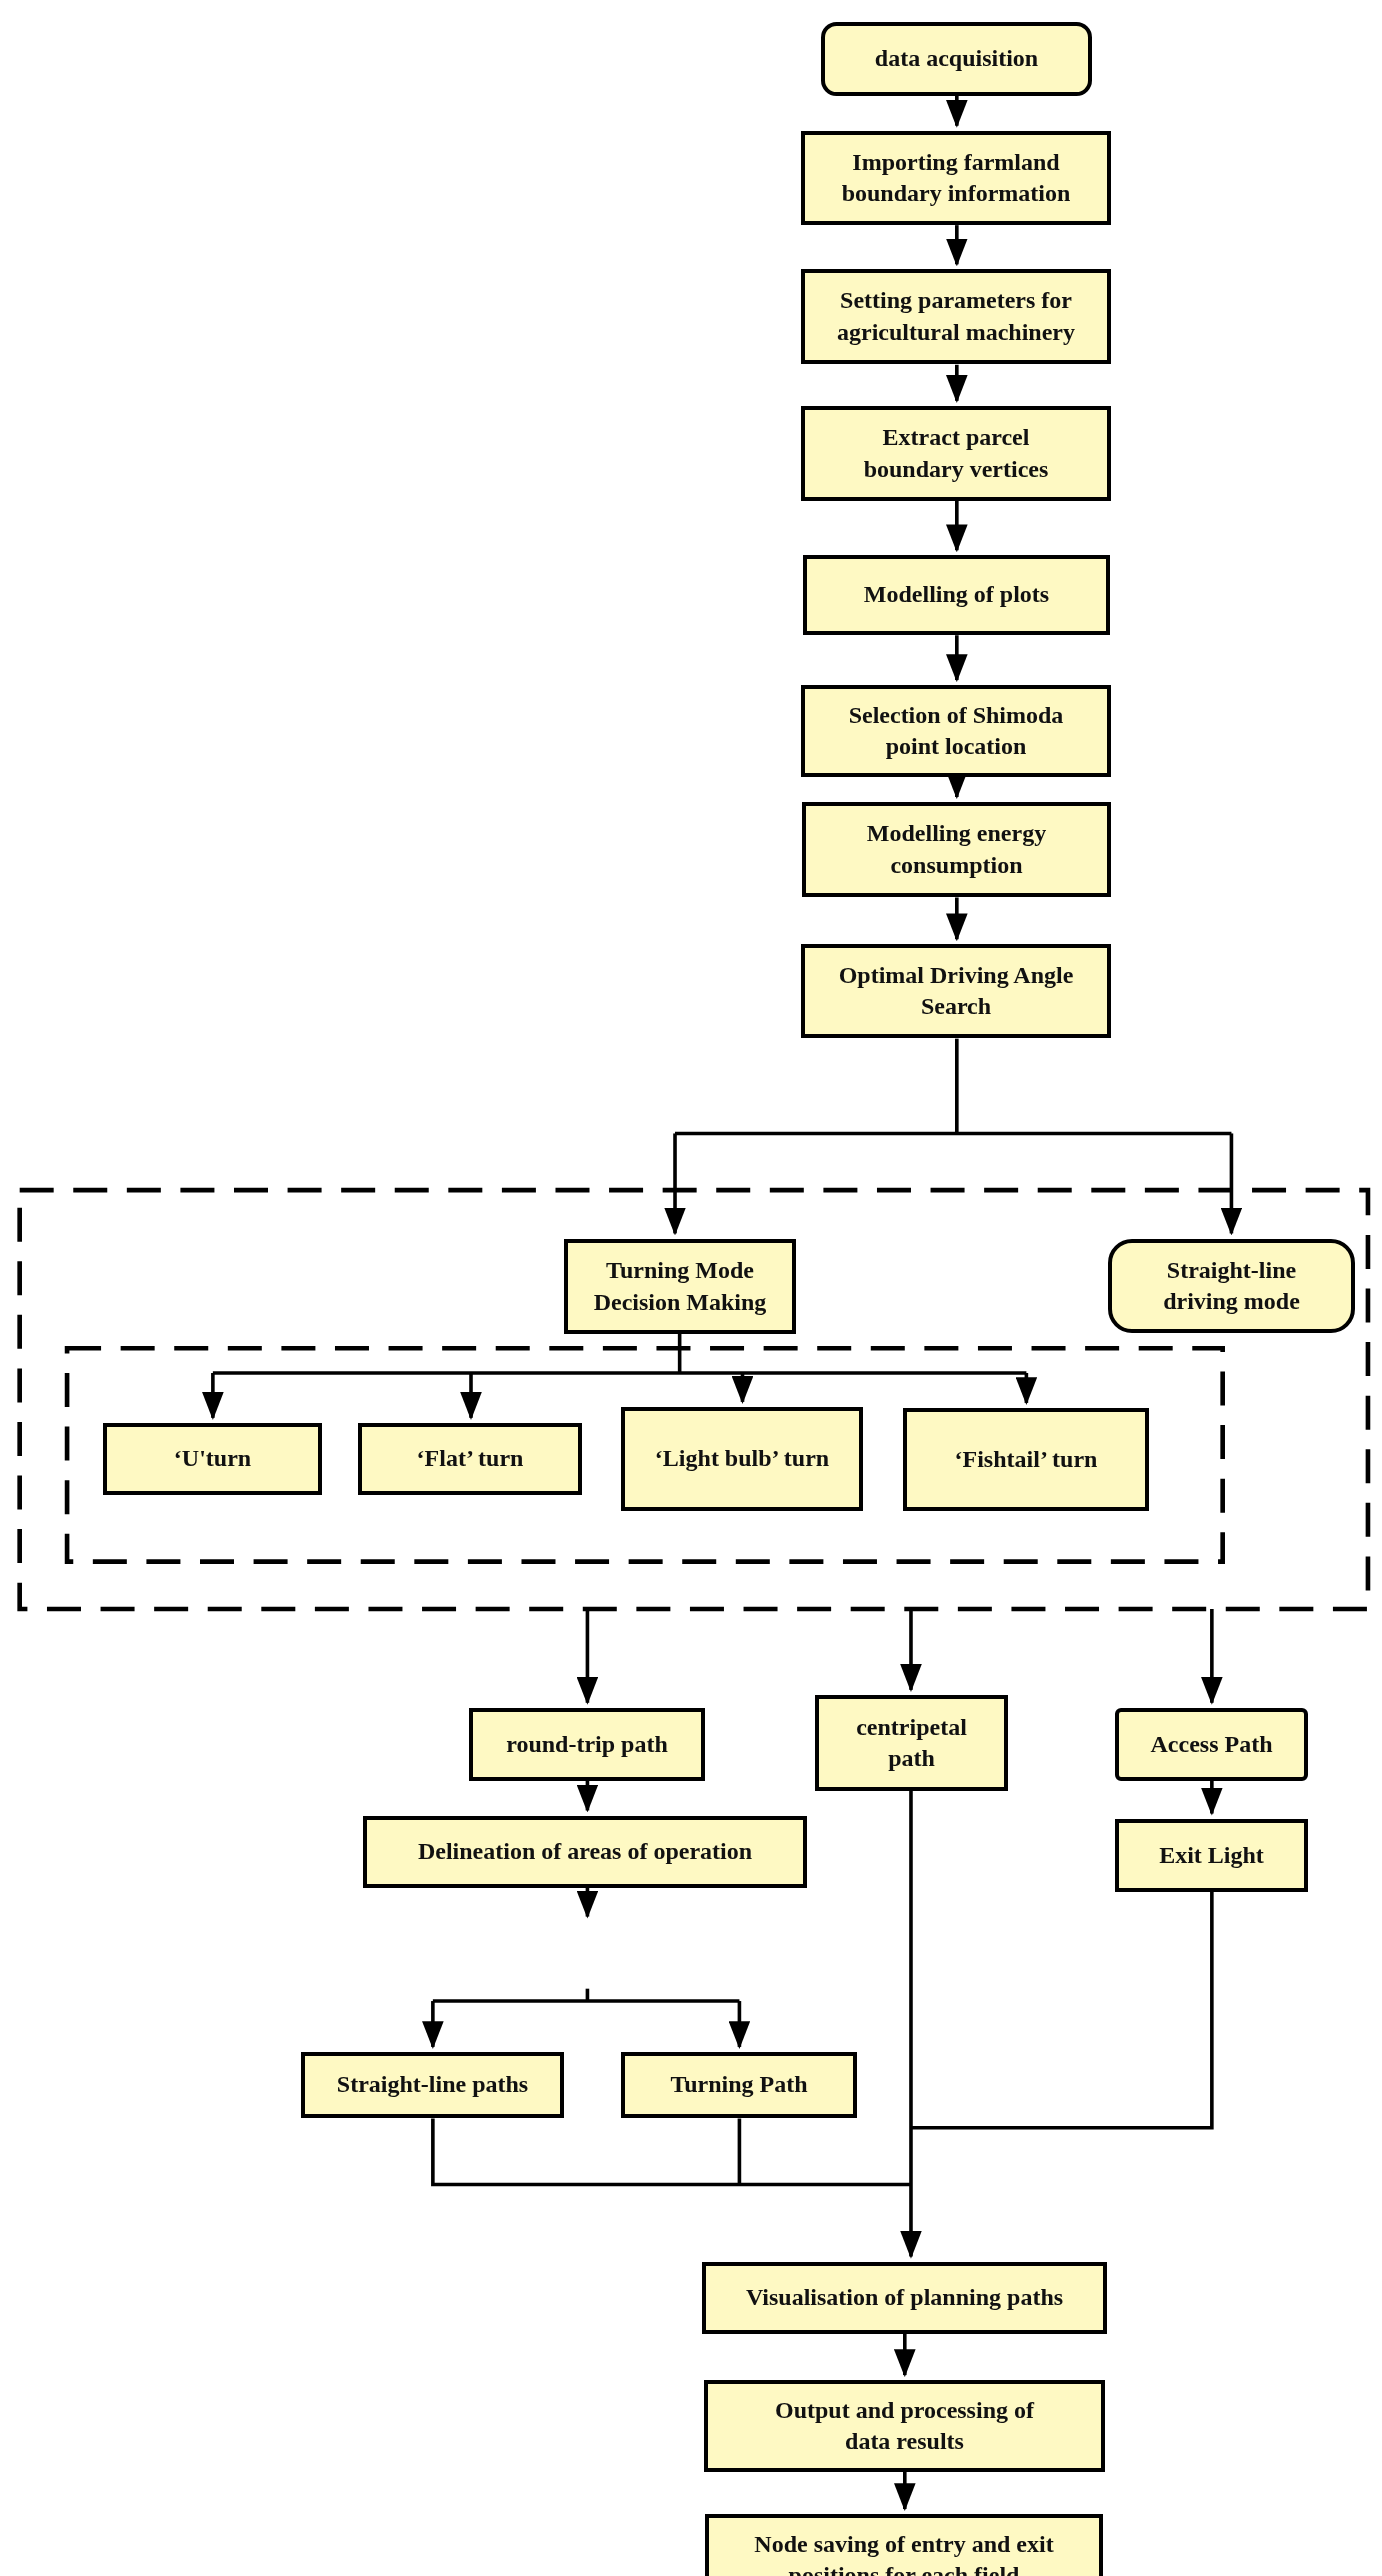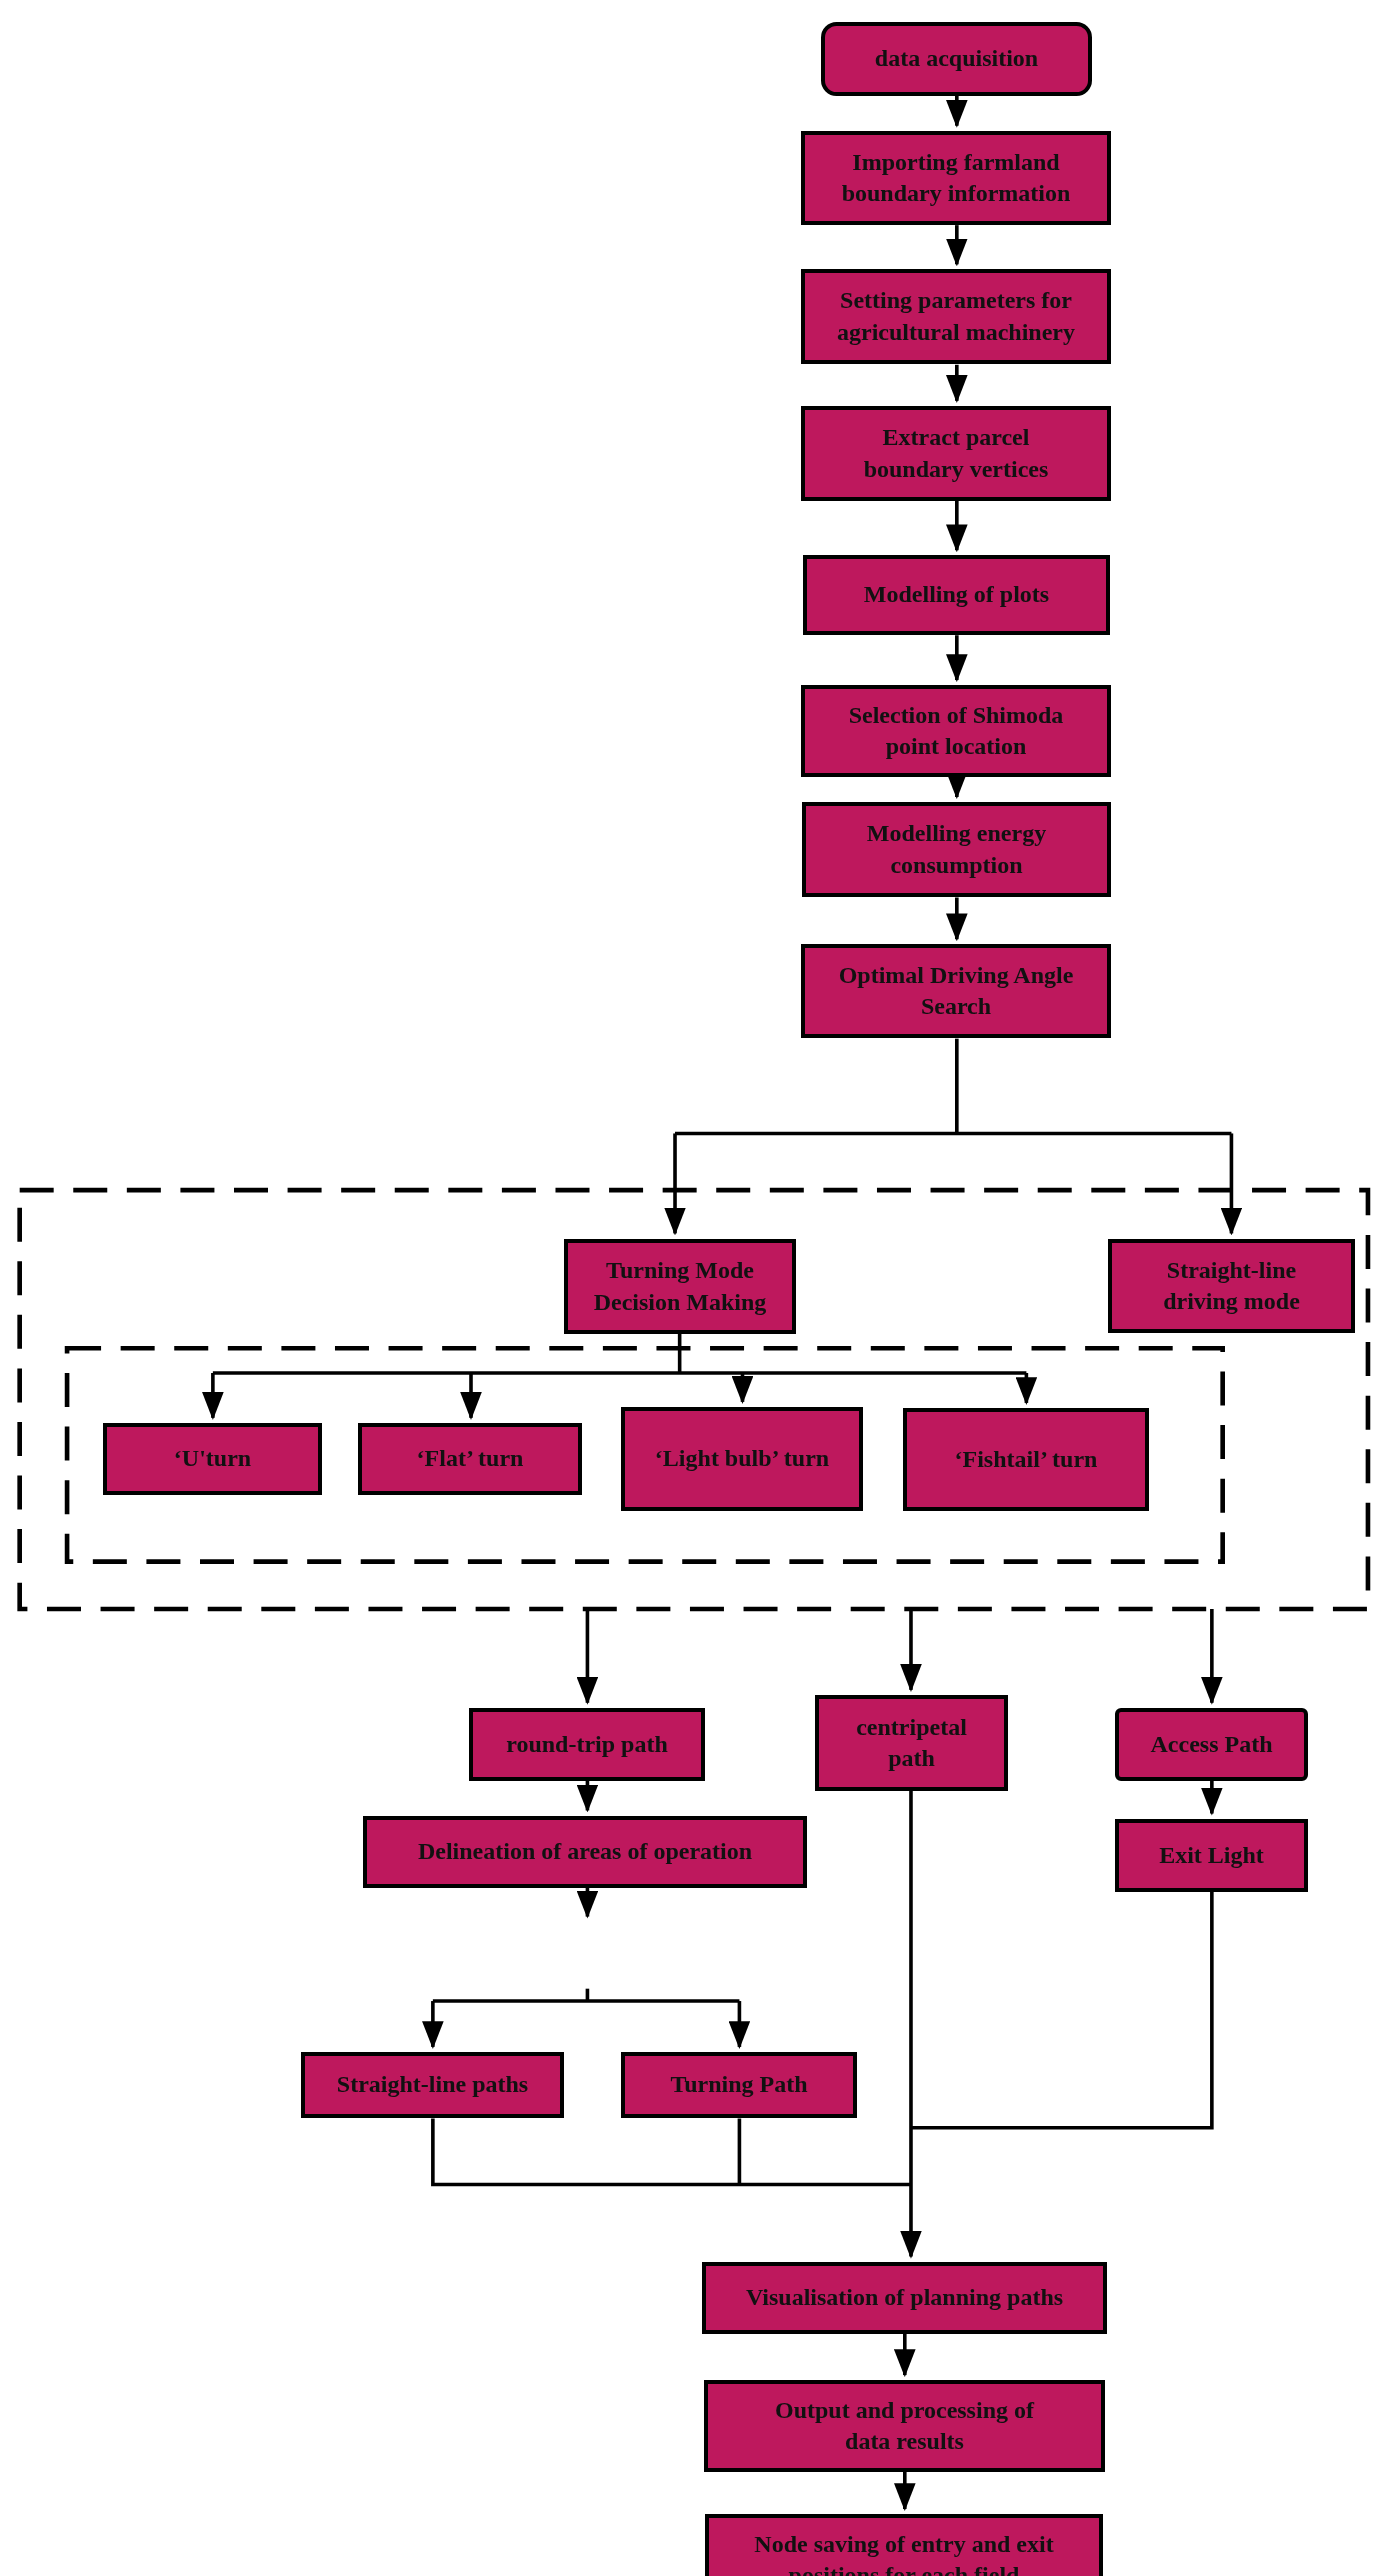--- a/index.html
+++ b/index.html
@@ -8,21 +8,21 @@
     width: 1383px;
     height: 2762px;
     background: #ffffff;
     font-family: "Liberation Serif", "DejaVu Serif", serif;
   }
   #wires { position: absolute; left: 0; top: 0; width: 1383px; height: 2762px; }
   .node {
     position: absolute;
     box-sizing: border-box;
     border: 4.6px solid #000000;
-    background: #be185d;
+    background: #fef9c3;
     display: flex;
     align-items: center;
     justify-content: center;
     text-align: center;
     font-weight: bold;
     font-size: 24px;
     line-height: 1.3;
     color: #111111;
     padding: 0 6.2px;
   }
@@ -34,21 +34,21 @@
   #n-importing        { left: 801px; top: 131px;  width: 310px; height: 94px; }
   #n-setting          { left: 801px; top: 269px;  width: 310px; height: 95px; }
   #n-extract          { left: 801px; top: 406px;  width: 310px; height: 95px; }
   #n-modelling-plots  { left: 803px; top: 555px; width: 307px; height: 80px; }
   #n-selection        { left: 801px; top: 685px; width: 310px; height: 92px; }
   #n-modelling-energy { left: 802px; top: 802px; width: 309px; height: 95px; }
   #n-optimal          { left: 801px; top: 944px; width: 310px; height: 94px; }
 
   
   #n-turning-mode     { left: 564px; top: 1239px; width: 232px; height: 95px; }
-  #n-straight-mode    { left: 1108px; top: 1239px; width: 247px; height: 94px; }
+  #n-straight-mode    { left: 1108px; top: 1239px; width: 247px; height: 94px; border-radius: 24px; }
 
   
   #n-u-turn           { left: 103px;  top: 1423px; width: 219px; height: 72px; }
   #n-flat-turn        { left: 358px;  top: 1423px; width: 224px; height: 72px; }
   #n-light-bulb       { left: 621px; top: 1407px; width: 242px; height: 104px; }
   #n-fishtail         { left: 903px; top: 1408px; width: 246px; height: 103px; }
 
   
   #n-round-trip       { left: 469px;  top: 1708px; width: 236px; height: 73px; }
   #n-centripetal      { left: 815px; top: 1695px; width: 193px; height: 96px; }

